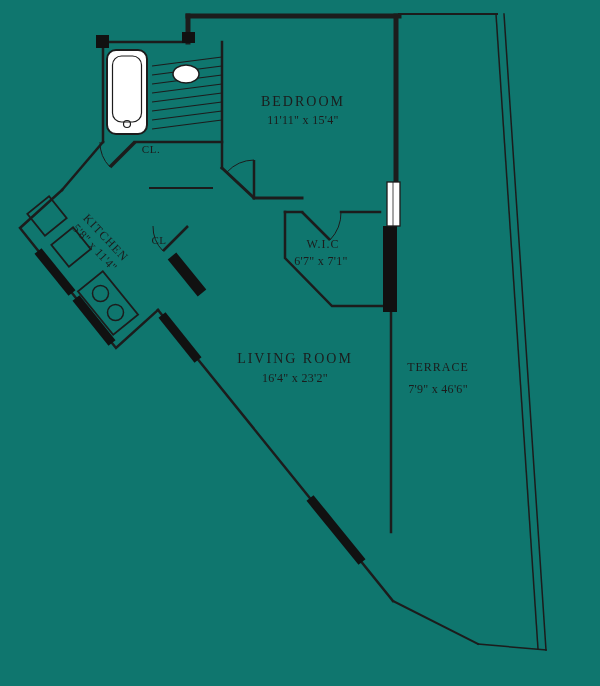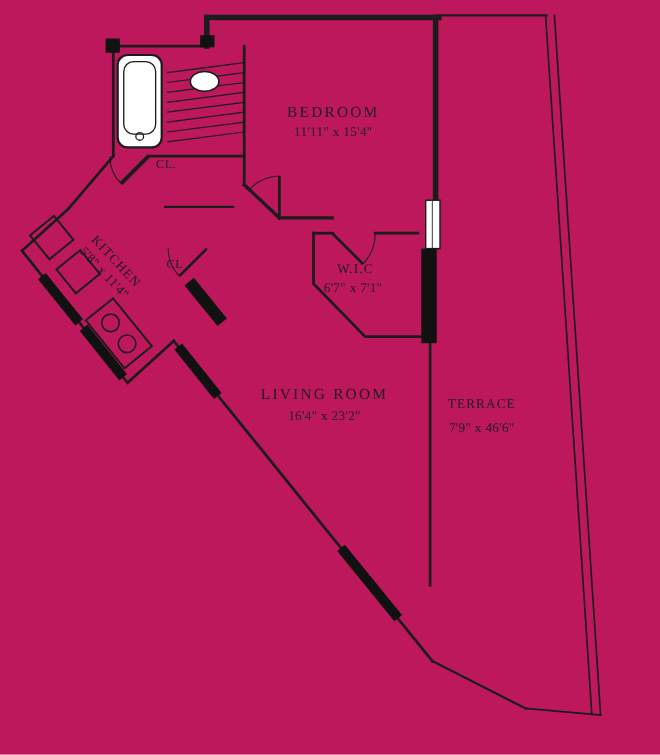--- a/index.html
+++ b/index.html
@@ -6,21 +6,21 @@
     margin: 0;
     padding: 0;
     width: 600px;
     height: 686px;
     background: #ffffff;
     overflow: hidden;
   }
   .plan-wrap {
     width: 600px;
     height: 686px;
-    background: #be185d;
+    background: #0f766e;
   }
   .plan-text {
     font-family: "Liberation Serif", serif;
     fill: #1c1c1c;
   }
   .room-name   { font-size: 14px; letter-spacing: 2px; }
   .room-name-sm{ font-size: 12px; letter-spacing: 1px; }
   .room-dims   { font-size: 12px; letter-spacing: 0.3px; }
   .closet-label{ font-size: 11px; letter-spacing: 0.5px; }
 </style>

